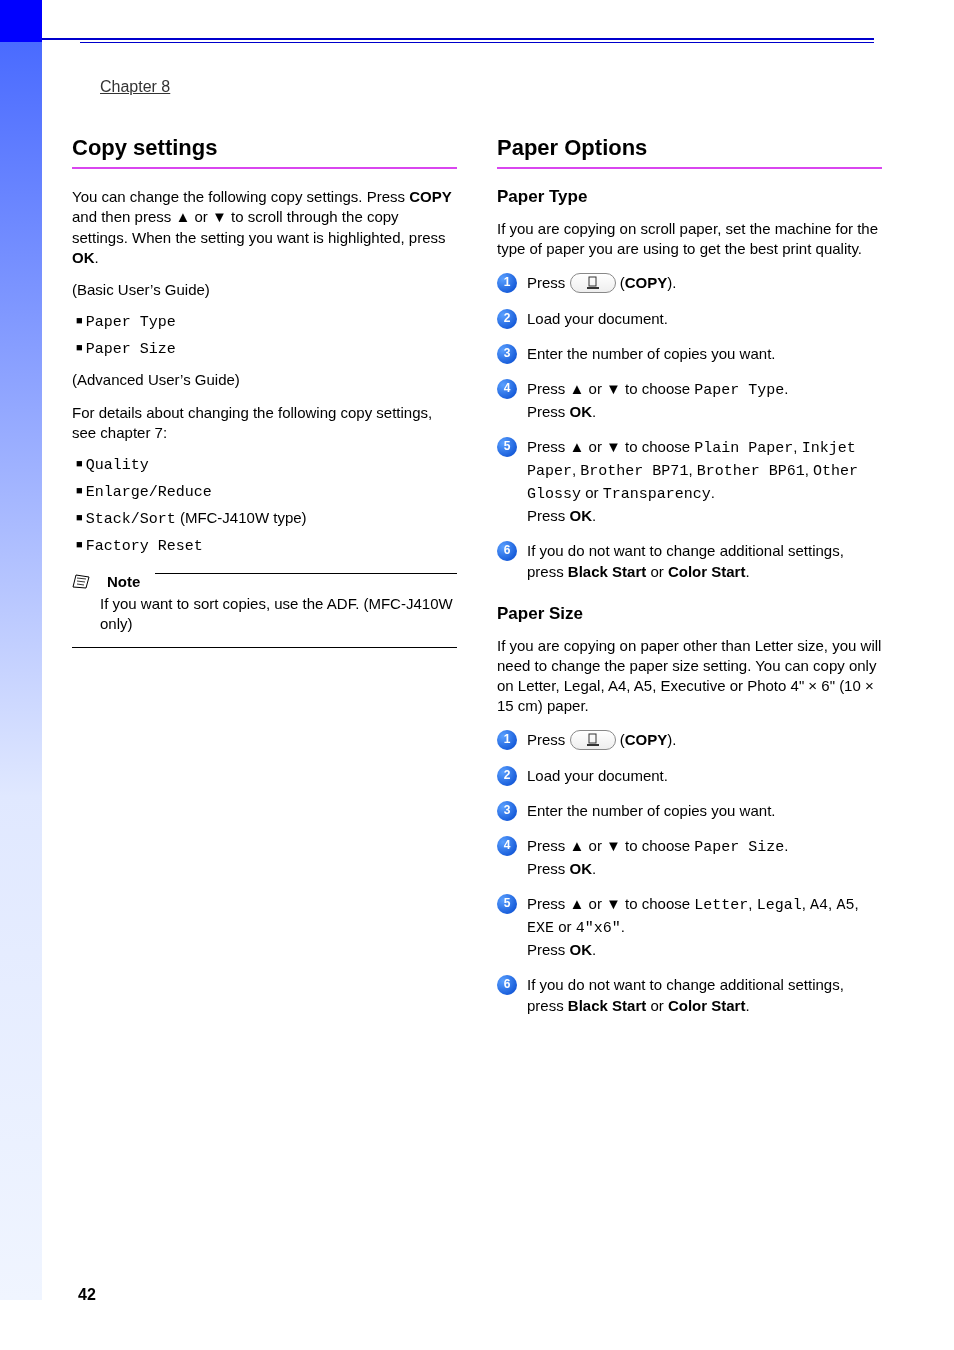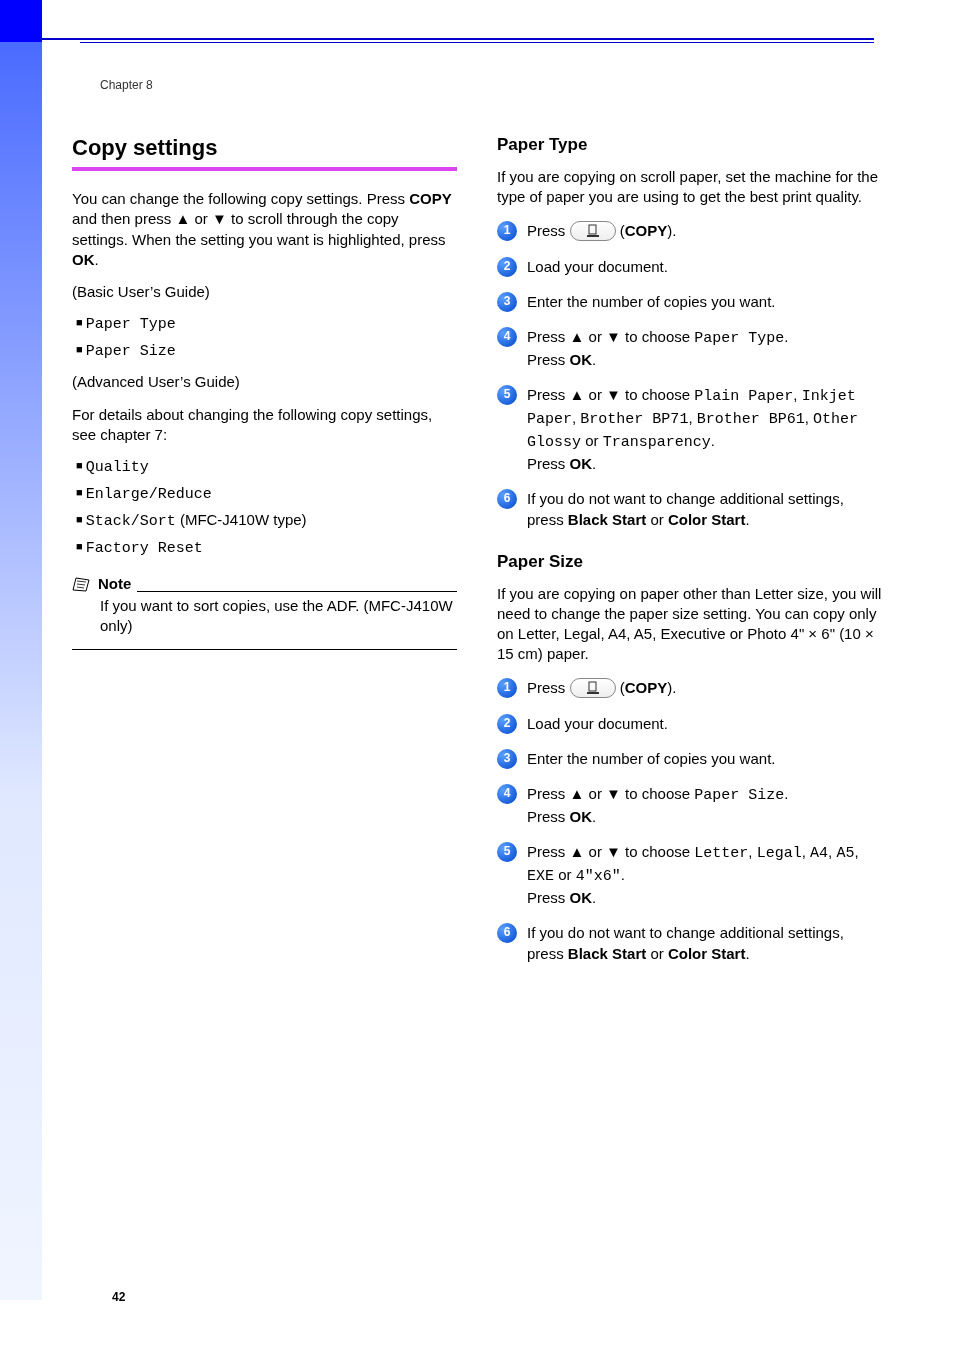--- a/index.html
+++ b/index.html
@@ -32,47 +32,48 @@
   }
   .top-rule-inner {
     position: absolute;
     left: 80px; top: 42px;
     right: 80px;
     border-top: 1px solid #0000cc;
   }
   .chapter {
     position: absolute;
     left: 100px; top: 78px;
-    font-size: 12px;
+    font-size: 16px;
     color: #333;
+    text-decoration: underline;
   }
   .content {
     position: absolute;
     left: 72px; top: 135px;
     right: 72px;
     display: flex;
     gap: 40px;
   }
   .col { flex: 1; min-width: 0; }
   h1.section-title {
     font-size: 22px;
     font-weight: bold;
-    border-bottom: 4px solid #d946ef;
+    border-bottom: 2px solid #d946ef;
     padding-bottom: 6px;
     margin-bottom: 18px;
   }
   p { margin-bottom: 12px; line-height: 1.35; }
   .mono { font-family: "Courier New", monospace; }
   ul.sq { list-style: none; padding-left: 4px; margin-bottom: 12px; }
   ul.sq li { margin-bottom: 8px; }
   ul.sq li::before { content: "■ "; font-size: 11px; position: relative; top: -2px; }
   .note-head {
     display: flex;
-    align-items: flex-end;
-    gap: 6px;
+    align-items: flex-start;
+    gap: 15px;
     margin-top: 18px;
     margin-bottom: 4px;
   }
   .note-head .rule { flex: 1; border-top: 1px solid #000; }
   .note-icon {
     width: 20px; height: 16px;
     display: inline-block;
     position: relative;
   }
   .note-icon svg { width: 20px; height: 16px; }
@@ -114,23 +115,22 @@
     position: relative;
     top: -1px;
   }
   .copy-btn svg { width: 12px; height: 14px; }
   .step-text { flex: 1; }
   b { font-weight: bold; }
   .page-num {
     position: absolute;
     left: 78px;
     bottom: 46px;
-    font-size: 12px;
+    font-size: 16px;
     font-weight: bold;
-    margin-left: 34px;
   }
 </style>
 </head>
 <body>
 
 <div class="blue-bar-left"></div>
 <div class="blue-bar-left-2"></div>
 <div class="top-rule-outer"></div>
 <div class="top-rule-inner"></div>
 
@@ -170,20 +170,21 @@
           </svg>
       </span>
       <b>Note</b>
       <span class="rule"></span>
     </div>
     <div class="note-body">If you want to sort copies, use the ADF. (MFC-J410W only)</div>
     <div class="note-bottom-rule"></div>
   </div>
 
   <div class="col">
+    <h1 class="section-title">Paper Options</h1>
 
     <h2 class="sub first">Paper Type</h2>
     <p>If you are copying on scroll paper, set the machine for the type of paper you are using to get the best print quality.</p>
 
     <ol class="steps">
       <li>
         <span class="num-ball">1</span>
         <span class="step-text">
           <span>Press </span><span class="copy-btn">
               <svg viewBox="0 0 12 14">

